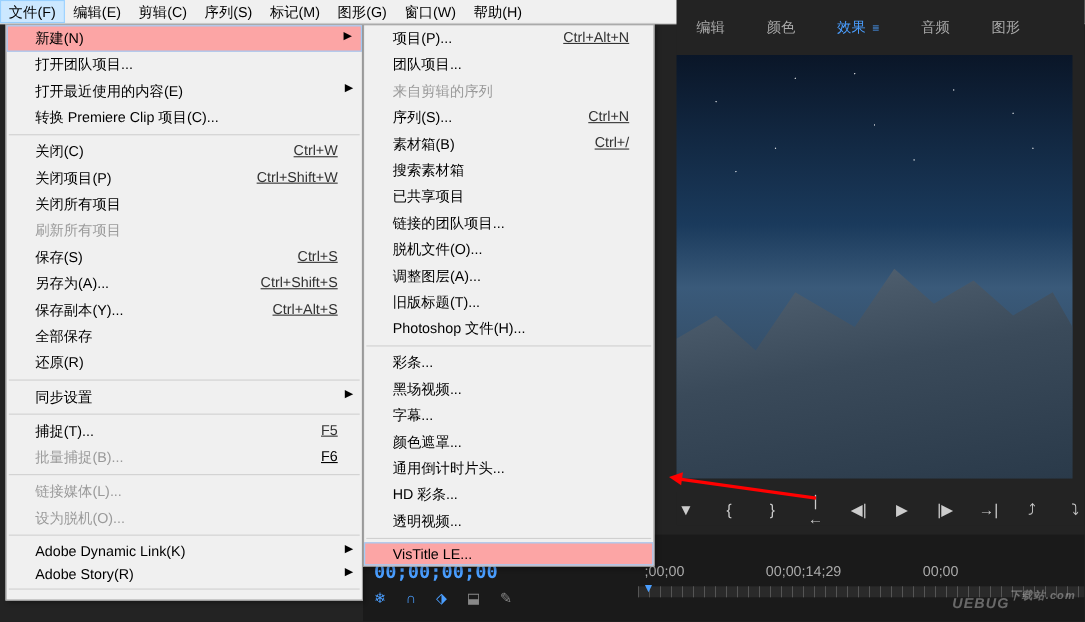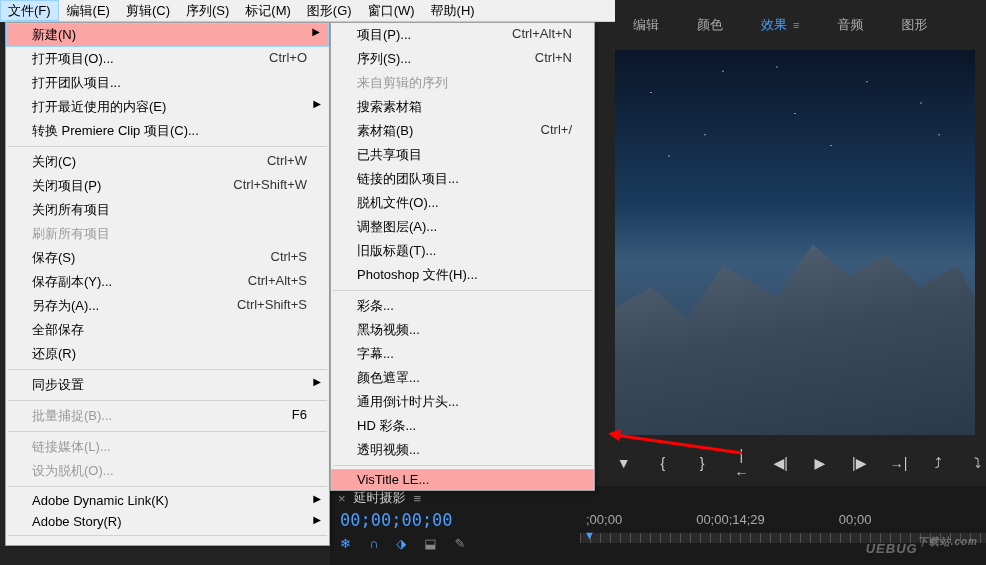--- a/index.html
+++ b/index.html
@@ -10,42 +10,42 @@
 .menubar-item.active { background: #cce8ff; border: 1px solid #99d1ff; padding: 1px 7px; }
 
 .dropdown1 { position: absolute; top: 22px; left: 5px; width: 325px; background: #f0f0f0; border: 1px solid #a0a0a0; box-shadow: 2px 2px 4px rgba(0,0,0,0.3); z-index: 100; }
 .dropdown2 { position: absolute; top: 22px; left: 330px; width: 265px; background: #f0f0f0; border: 1px solid #a0a0a0; box-shadow: 2px 2px 4px rgba(0,0,0,0.3); z-index: 101; }
 
 .menu-item { display: flex; justify-content: space-between; padding: 3px 22px 3px 26px; cursor: default; position: relative; }
 .menu-item.highlighted { background: #fca5a5; border: 1px solid #99d1ff; padding: 2px 21px 2px 25px; }
 .menu-item.disabled { color: #9a9a9a; }
 .menu-item .arrow { position: absolute; right: 8px; font-size: 10px; }
 .menu-sep { height: 1px; background: #d0d0d0; margin: 3px 2px; }
-.shortcut { color: #333; }
+.shortcut { color: #333; text-decoration: underline; }
 .menu-item.disabled .shortcut { color: #000000; }
 
 .workspace-tabs { position: absolute; top: 0; left: 615px; right: 0; height: 50px; display: flex; align-items: center; gap: 38px; padding-left: 18px; color: #aaa; background: #232323; }
 .workspace-tab { cursor: default; }
 .workspace-tab.active { color: #4a9eff; }
 .workspace-tab .eq { color: #4a9eff; margin-left: 6px; font-size: 11px; }
 
 .viewer { position: absolute; top: 50px; left: 615px; width: 360px; height: 385px; background: linear-gradient(to bottom, #0a1628 0%, #1a3a5c 40%, #3a5a7a 55%, #2a3a4a 100%); }
 .stars { position: absolute; top: 0; left: 0; right: 0; height: 55%; background-image: radial-gradient(1px 1px at 10% 20%, #fff, transparent), radial-gradient(1px 1px at 30% 10%, #fff, transparent), radial-gradient(1px 1px at 50% 30%, #fff, transparent), radial-gradient(1px 1px at 70% 15%, #fff, transparent), radial-gradient(1px 1px at 85% 25%, #fff, transparent), radial-gradient(1px 1px at 25% 40%, #fff, transparent), radial-gradient(1px 1px at 60% 45%, #fff, transparent), radial-gradient(1px 1px at 90% 40%, #fff, transparent), radial-gradient(1px 1px at 15% 50%, #fff, transparent), radial-gradient(1px 1px at 45% 8%, #fff, transparent); }
 .mountains { position: absolute; bottom: 0; left: 0; right: 0; height: 55%; background: linear-gradient(170deg, #5a6a7a 0%, #3a4a5a 50%, #2a3a4a 100%); clip-path: polygon(0 40%, 10% 30%, 20% 45%, 30% 20%, 45% 35%, 55% 10%, 65% 25%, 75% 15%, 85% 30%, 95% 20%, 100% 35%, 100% 100%, 0 100%); }
 
 .transport { position: absolute; top: 448px; left: 615px; right: 0; height: 30px; display: flex; align-items: center; justify-content: center; gap: 22px; color: #ccc; background: #232323; }
 .transport-btn { width: 18px; text-align: center; cursor: default; font-size: 14px; }
 
 .timeline-panel { position: absolute; top: 486px; left: 330px; right: 0; bottom: 0; background: #1a1a1a; color: #ccc; }
 .timeline-header { display: flex; align-items: center; padding: 4px 8px; height: 24px; font-size: 12px; }
 .timeline-header .cross { margin-right: 8px; color: #888; }
 .timeline-header .eq { margin-left: 8px; color: #888; }
 .timeline-body { display: flex; height: 52px; }
 .timeline-left { width: 250px; padding: 0 8px; }
-.timecode { color: #4a9eff; font-size: 17px; font-family: monospace; margin-bottom: 6px; padding-left: 2px; }
+.timecode { color: #4a9eff; font-size: 17px; font-family: monospace; margin-bottom: 6px; padding-left: 2px; font-weight: bold; }
 .timeline-icons { display: flex; gap: 18px; padding-left: 2px; color: #4a9eff; font-size: 13px; }
 .timeline-icons span:nth-child(4), .timeline-icons span:nth-child(5) { color: #888; }
 .ruler { flex: 1; position: relative; padding-top: 2px; }
 .ruler-labels { display: flex; gap: 74px; font-size: 11px; color: #aaa; padding-left: 6px; }
 .ruler-track { margin-top: 6px; height: 10px; background: #2a2a2a; position: relative; }
 .playhead { position: absolute; left: 4px; top: -4px; color: #4a9eff; font-size: 11px; }
 .ruler-ticks { position: absolute; top: 0; left: 0; right: 0; height: 100%; background-image: repeating-linear-gradient(to right, #555 0, #555 1px, transparent 1px, transparent 10px); }
 
 .arrow-annotation { position: absolute; top: 434px; left: 618px; width: 125px; height: 3px; background: linear-gradient(to right, #ff0000, #ff0000); transform: rotate(8deg); transform-origin: left center; z-index: 200; }
 .arrow-annotation::before { content: ''; position: absolute; left: -10px; top: -5px; border-right: 12px solid #ff0000; border-top: 6px solid transparent; border-bottom: 6px solid transparent; }
@@ -66,24 +66,20 @@
   <div class="menubar-item">窗口(W)</div>
   <div class="menubar-item">帮助(H)</div>
 </div>
 
 <div class="dropdown1">
   <div class="menu-item highlighted">
       <span>新建(N)</span>
       <span class="arrow">▶</span>
     </div>
   <div class="menu-item">
-      <span>打开项目(O)...</span>
-      <span class="shortcut">Ctrl+O</span>
-    </div>
-  <div class="menu-item">
       <span>打开团队项目...</span>
     </div>
   <div class="menu-item">
       <span>打开最近使用的内容(E)</span>
       <span class="arrow">▶</span>
     </div>
   <div class="menu-item">
       <span>转换 Premiere Clip 项目(C)...</span>
     </div>
   <div class="menu-sep"></div>
@@ -99,39 +95,43 @@
       <span>关闭所有项目</span>
     </div>
   <div class="menu-item disabled">
       <span>刷新所有项目</span>
     </div>
   <div class="menu-item">
       <span>保存(S)</span>
       <span class="shortcut">Ctrl+S</span>
     </div>
   <div class="menu-item">
+      <span>另存为(A)...</span>
+      <span class="shortcut">Ctrl+Shift+S</span>
+    </div>
+  <div class="menu-item">
       <span>保存副本(Y)...</span>
       <span class="shortcut">Ctrl+Alt+S</span>
     </div>
   <div class="menu-item">
-      <span>另存为(A)...</span>
-      <span class="shortcut">Ctrl+Shift+S</span>
-    </div>
-  <div class="menu-item">
       <span>全部保存</span>
     </div>
   <div class="menu-item">
       <span>还原(R)</span>
     </div>
   <div class="menu-sep"></div>
   <div class="menu-item">
       <span>同步设置</span>
       <span class="arrow">▶</span>
     </div>
   <div class="menu-sep"></div>
+  <div class="menu-item">
+      <span>捕捉(T)...</span>
+      <span class="shortcut">F5</span>
+    </div>
   <div class="menu-item disabled">
       <span>批量捕捉(B)...</span>
       <span class="shortcut">F6</span>
     </div>
   <div class="menu-sep"></div>
   <div class="menu-item disabled">
       <span>链接媒体(L)...</span>
     </div>
   <div class="menu-item disabled">
       <span>设为脱机(O)...</span>
@@ -149,32 +149,35 @@
   <div class="menu-item disabled"></div>
 
 </div>
 
 <div class="dropdown2">
   <div class="menu-item">
       <span>项目(P)...</span>
       <span class="shortcut">Ctrl+Alt+N</span>
     </div>
   <div class="menu-item">
+      <span>团队项目...</span>
+    </div>
+  <div class="menu-item disabled">
+      <span>来自剪辑的序列</span>
+    </div>
+  <div class="menu-item">
       <span>序列(S)...</span>
       <span class="shortcut">Ctrl+N</span>
     </div>
-  <div class="menu-item disabled">
-      <span>来自剪辑的序列</span>
-    </div>
-  <div class="menu-item">
-      <span>搜索素材箱</span>
-    </div>
   <div class="menu-item">
       <span>素材箱(B)</span>
       <span class="shortcut">Ctrl+/</span>
+    </div>
+  <div class="menu-item">
+      <span>搜索素材箱</span>
     </div>
   <div class="menu-item">
       <span>已共享项目</span>
     </div>
   <div class="menu-item">
       <span>链接的团队项目...</span>
     </div>
   <div class="menu-item">
       <span>脱机文件(O)...</span>
     </div>

